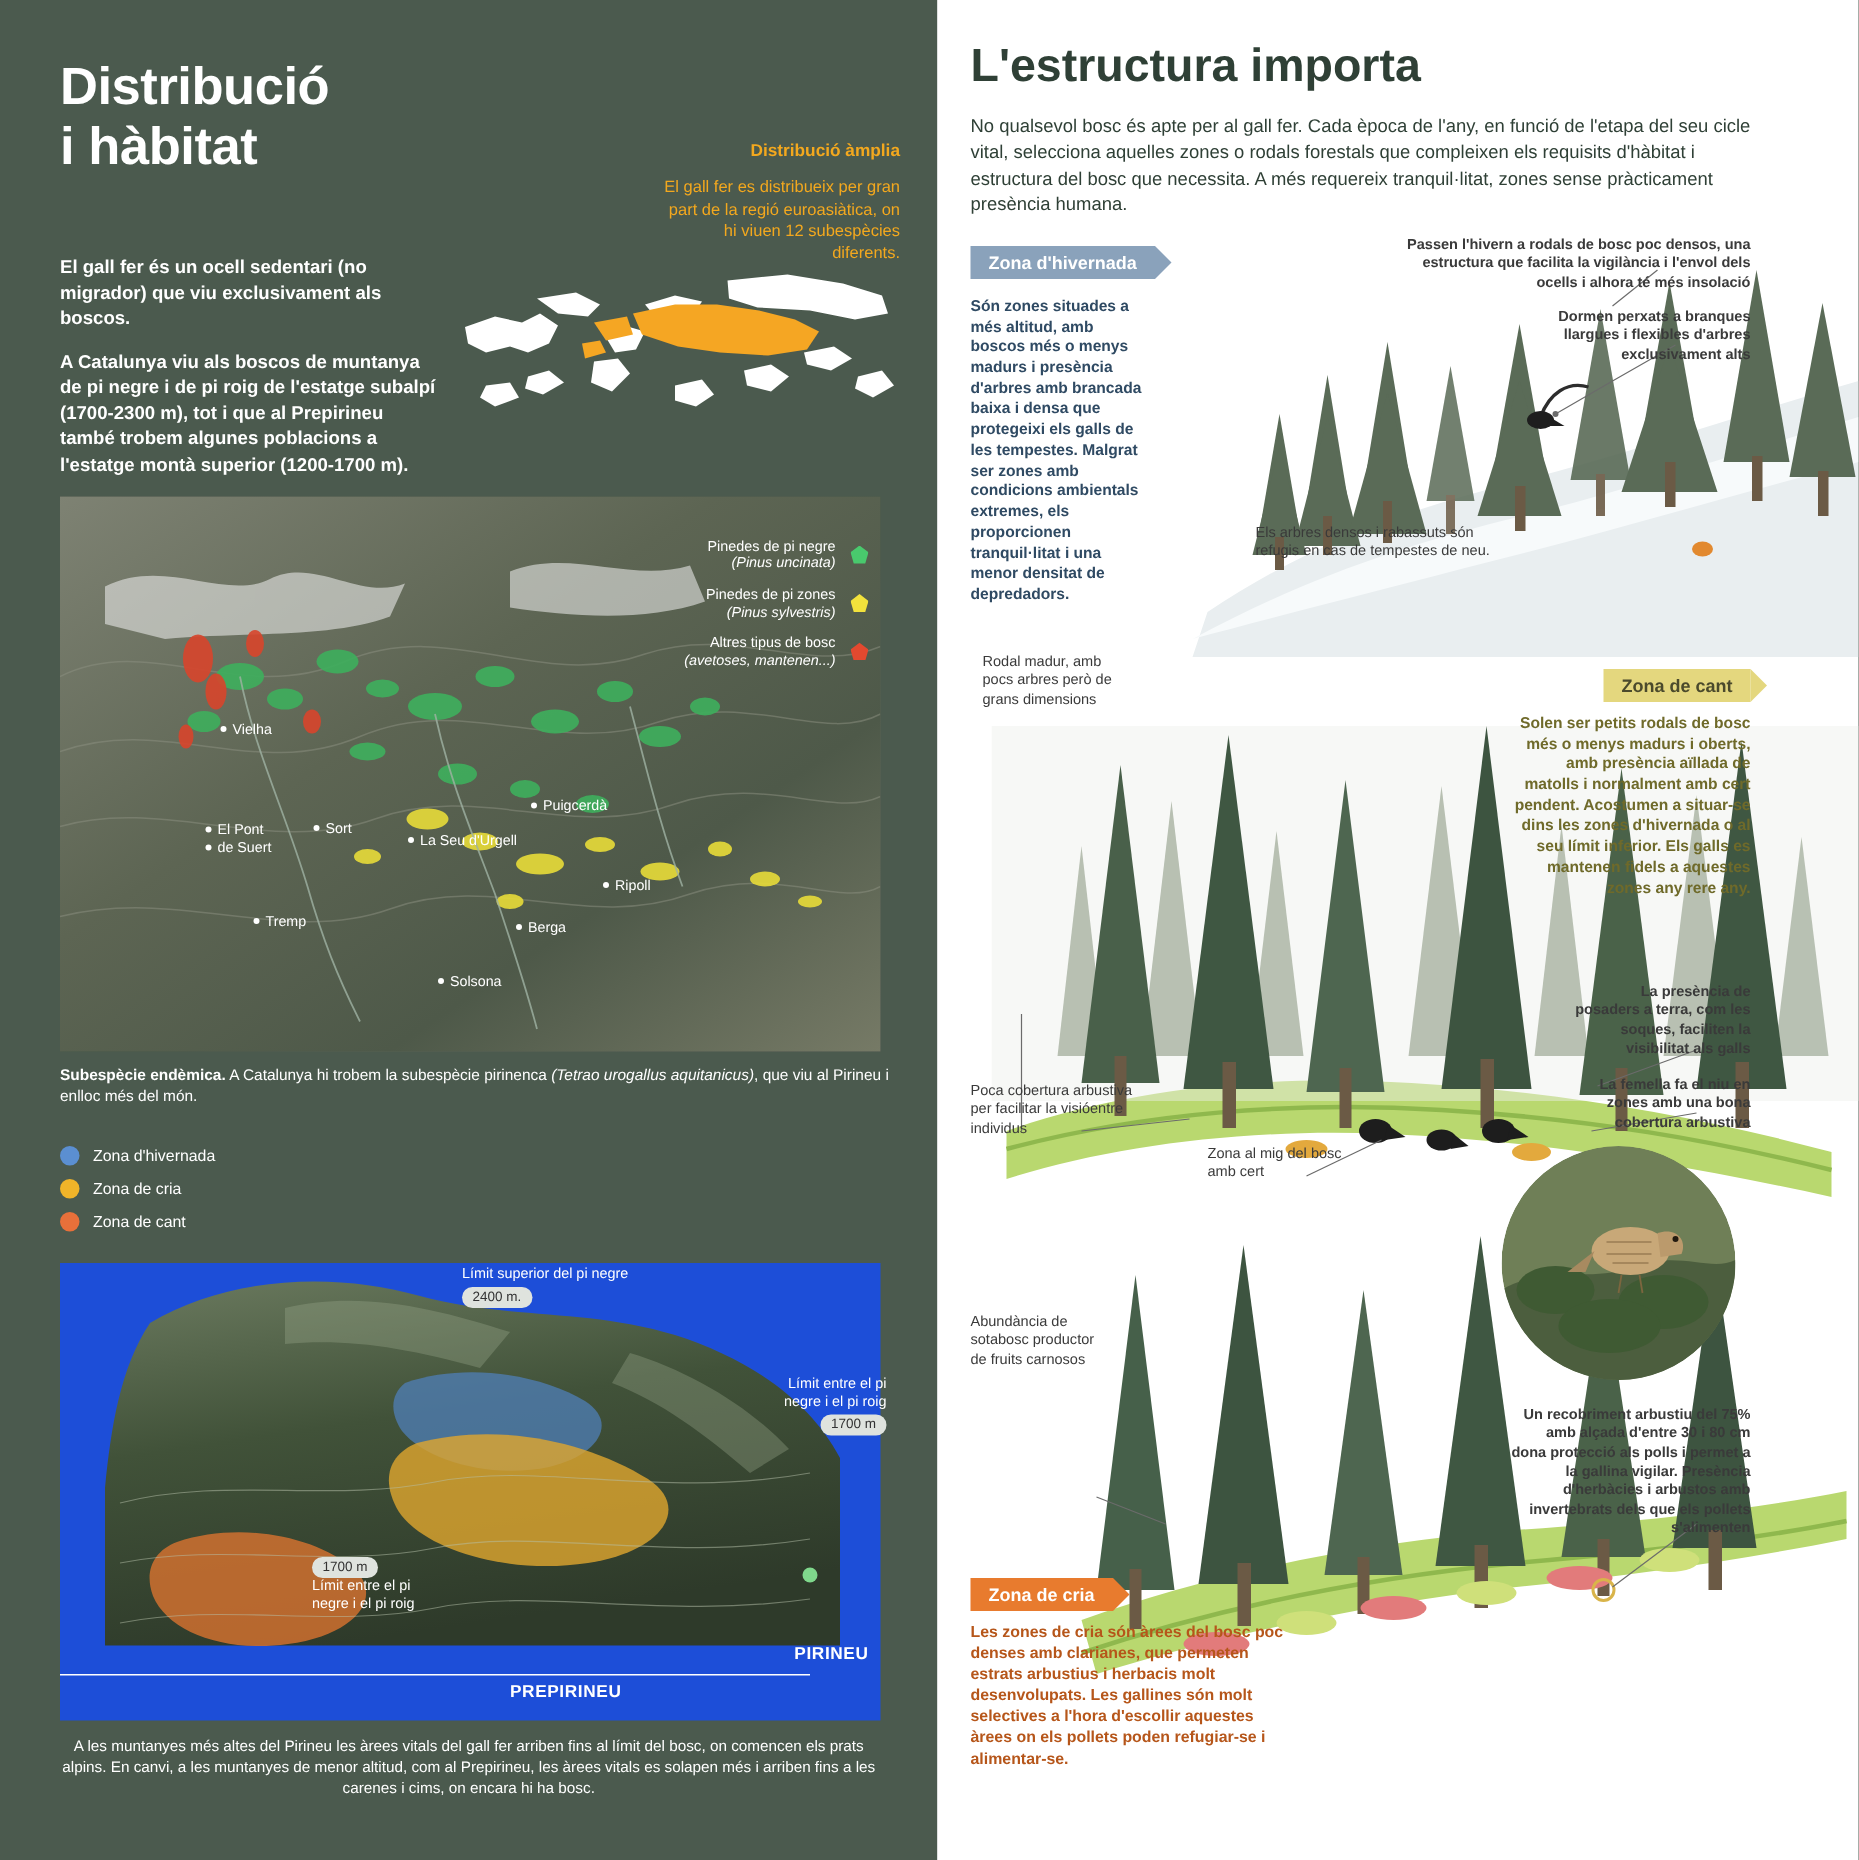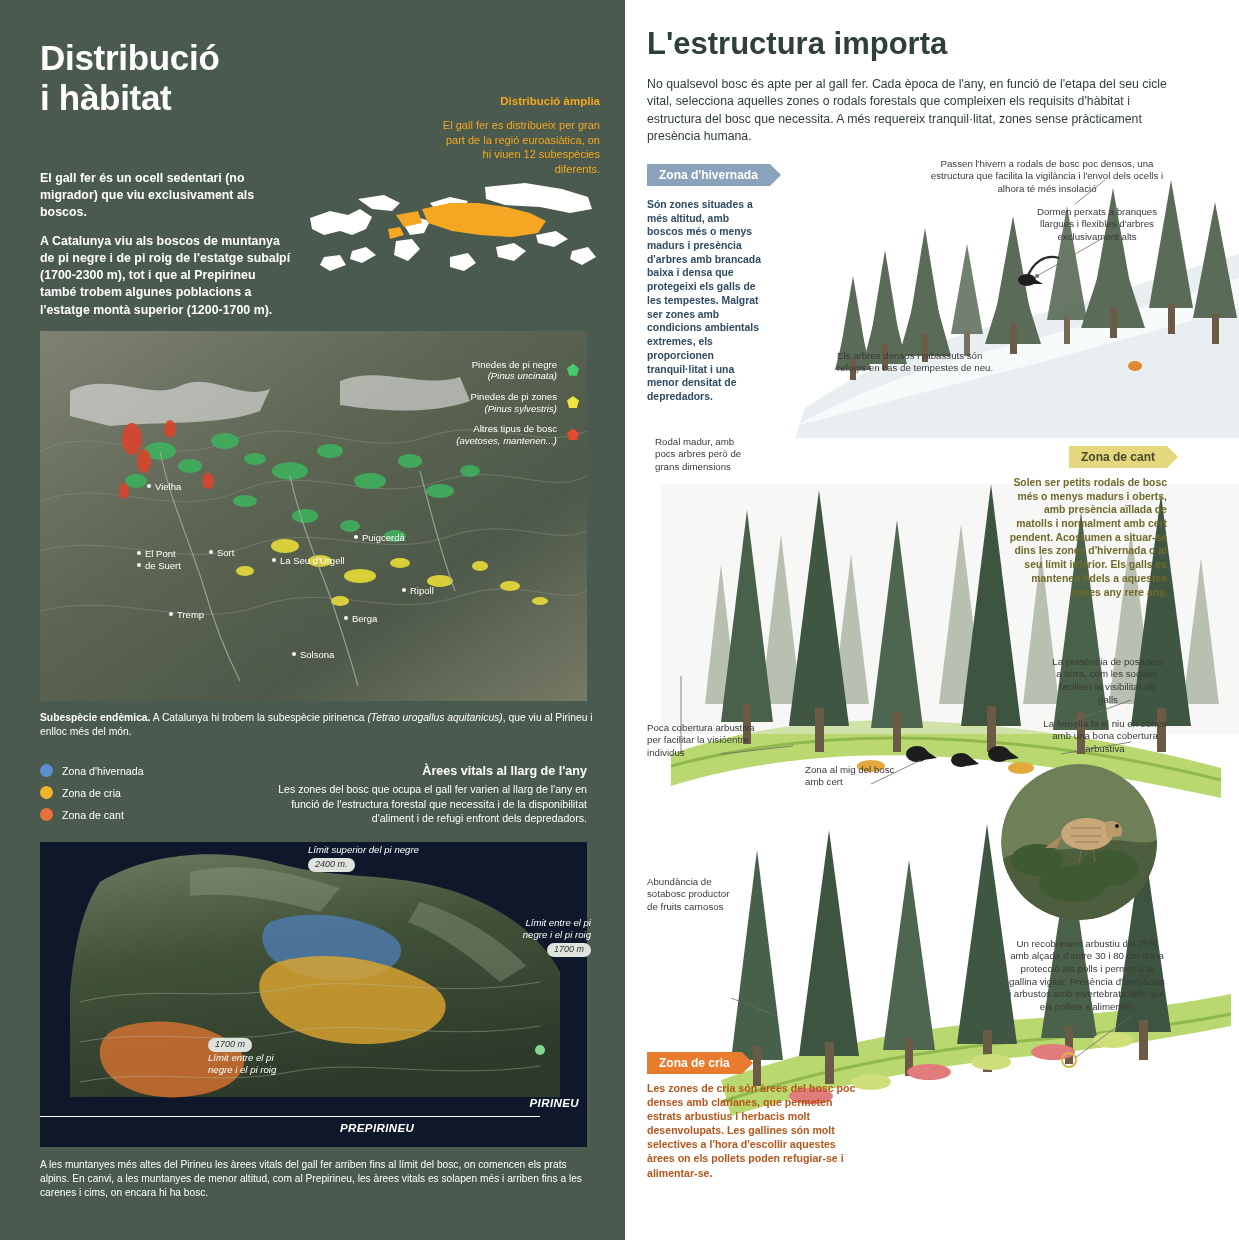--- a/index.html
+++ b/index.html
@@ -92,34 +92,33 @@
   .vital-legend .vrow { display:flex; align-items:center; margin-bottom: 9px; }
   .vital-legend .vdot { width: 13px; height:13px; border-radius:50%; margin-right:9px; }
   .vital-legend .vlabel { color:#ffffff; font-size:10.6px; }
   .vital-right { width: 330px; text-align:right; }
   .vital-right h3 { color:#ffffff; font-size: 12.6px; font-weight:bold; margin:0 0 4px 0; }
   .vital-right p { color:#ffffff; font-size: 10.6px; line-height:1.36; margin:0; }
 
   
   .terrain {
     position:relative; margin-top: 12px; width: 547px; height: 305px;
-    background:#0f172a;
-    font-style:italic;
+    background:#1d4ed8;
   }
   .terr-label { position:absolute; color:#ffffff; font-size:9.6px; line-height:1.25; }
   .pill {
     display:inline-block; background:#dfe3de; color:#333; font-size:9px;
     border-radius: 8px; padding: 1px 7px; margin-top:2px;
   }
   .bigfoot { position:absolute; color:#ffffff; font-size: 11.5px; font-weight:bold; letter-spacing:0.4px;}
   .hrline { position:absolute; background:#ffffff; height:1px; }
 
   .bottom-note {
     position:absolute; left:40px; bottom: 30px; width: 545px;
-    color:#ffffff; font-size: 10.2px; line-height:1.38;
+    color:#ffffff; font-size: 10.2px; line-height:1.38;text-align:center;
   }
 
   
   .right {
     width: 614px; height:1240px; background:#ffffff; position:relative;
     padding: 26px 26px 0 22px;
   }
   h2.rtitle {
     color:#2f4036; font-size: 31px; font-weight:bold; margin:0 0 14px 0;
   }
@@ -141,21 +140,21 @@
   .flag-blue::after { border-left-color:#8aa2bb; }
   .flag-yellow { background:#e4d77e; color:#4b4a2c; }
   .flag-yellow::after { border-left-color:#e4d77e; }
   .flag-orange { background:#e87b2e; color:#ffffff; }
   .flag-orange::after { border-left-color:#e87b2e; }
 
   .blurb-blue { color:#2f4a63; font-size:10.4px; font-weight:bold; line-height:1.32; }
   .blurb-olive { color:#6f6a2a; font-size:10.4px; font-weight:bold; line-height:1.32; text-align:right;}
   .blurb-orange { color:#b6561a; font-size:10.6px; font-weight:bold; line-height:1.34; }
   .note { color:#3a3a3a; font-size:9.7px; line-height:1.3; }
-  .note.r { text-align:center; }
+  .note.r { text-align:right;font-weight:bold; }
   .divider { position:absolute; left:625px; top:0; width:1px; height:1240px; background:#d6d6d6; }
 </style>
 </head>
 <body>
 
 <div class="page">
 
   <div class="left">
     <div class="left-inner">
 
@@ -306,24 +305,20 @@
           </div>
           <div class="vrow">
             <span class="vdot" style="background:#f0b429"></span>
             <span class="vlabel">Zona de cria</span>
           </div>
           <div class="vrow">
             <span class="vdot" style="background:#e8703a"></span>
             <span class="vlabel">Zona de cant</span>
           </div>
         </div>
-        <div class="vital-right">
-          <h3>Àrees vitals al llarg de l'any</h3>
-          <p>Les zones del bosc que ocupa el gall fer varien al llarg de l'any en funció de l'estructura forestal que necessita i de la disponibilitat d'aliment i de refugi enfront dels depredadors.</p>
-        </div>
       </div>
 
       <div class="terrain">
         <svg width="547" height="275" viewBox="0 0 547 275">
           <defs>
             <linearGradient id="tg" x1="0" y1="0" x2="0.3" y2="1">
               <stop offset="0%" stop-color="#6b7a5f"></stop>
               <stop offset="45%" stop-color="#415239"></stop>
               <stop offset="100%" stop-color="#2e3a2a"></stop>
             </linearGradient>

